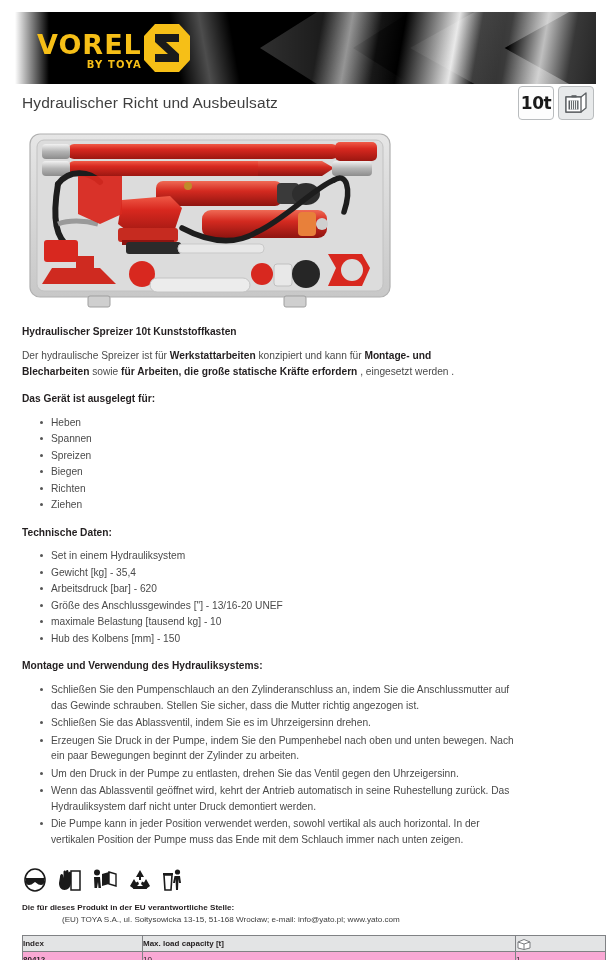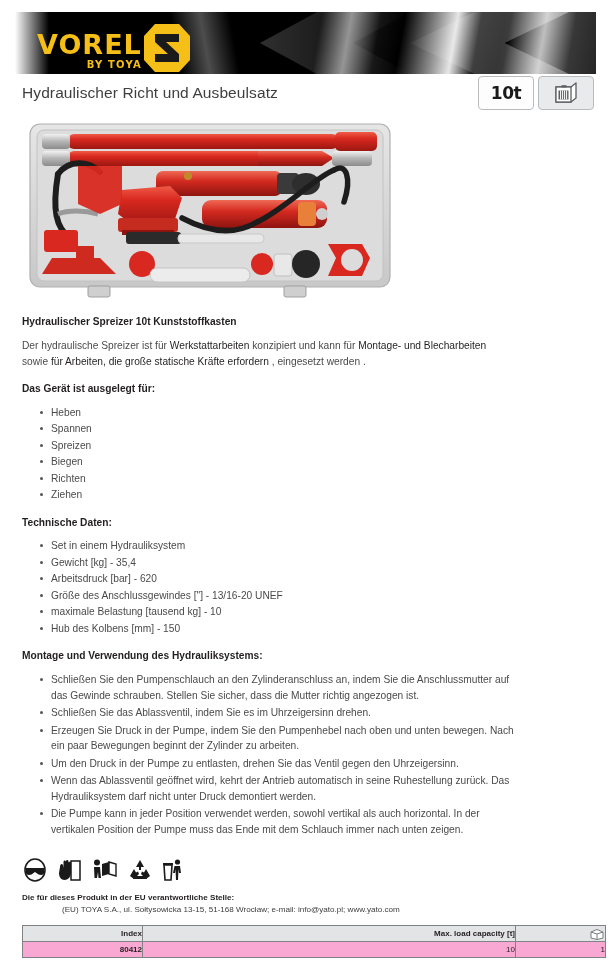--- a/index.html
+++ b/index.html
@@ -18,21 +18,21 @@
     position: relative;
     width: 611px;
     height: 960px;
     box-sizing: border-box;
     padding: 0 15px;
   }
 
   
   .banner {
     position: relative;
-    height: 62px;
+    height: 72px;
     margin-top: 12px;
     background: #000000;
     overflow: hidden;
   }
   .banner-metal {
     position: absolute;
     inset: 0;
     background:
       linear-gradient(100deg, rgba(255,255,255,0) 52%, rgba(255,255,255,0.55) 57%, rgba(255,255,255,0.05) 62%, rgba(255,255,255,0) 66%),
       linear-gradient(100deg, rgba(255,255,255,0) 66%, rgba(200,200,200,0.75) 72%, rgba(255,255,255,0.9) 75%, rgba(120,120,120,0.2) 79%, rgba(255,255,255,0) 83%),
@@ -110,21 +110,21 @@
     white-space: nowrap;
   }
   .badges {
     position: absolute;
     right: 2px;
     top: 2px;
     display: flex;
     gap: 4px;
   }
   .badge {
-    width: 56px;
+    width: 36px;
     height: 34px;
     border: 1px solid #b9bcbe;
     border-radius: 4px;
     background: #fdfdfd;
     display: flex;
     align-items: center;
     justify-content: center;
     box-sizing: border-box;
   }
   .badge.grey { background: #e8eaeb; }
@@ -158,21 +158,21 @@
     margin: 0 0 9px 0;
     line-height: 1.35;
   }
   .para {
     font-size: 10.2px;
     color: #4a4a4a;
     line-height: 1.62;
     margin: 0 0 11px 0;
     max-width: 470px;
   }
-  .para b { color: #231f20; font-weight: 400; }
+  .para b { color: #231f20; font-weight: 700; }
   .section-gap { margin-top: 13px; }
   ul.bullets {
     margin: 0 0 11px 0;
     padding-left: 29px;
     list-style: none;
   }
   ul.bullets li {
     font-size: 10.2px;
     color: #4a4a4a;
     line-height: 1.52;
@@ -223,21 +223,21 @@
 
   
   table.spec {
     margin: 9px 7px 0 7px;
     width: 583px;
     border-collapse: collapse;
     table-layout: fixed;
   }
   table.spec th, table.spec td {
     border: 1px solid #808285;
-    text-align: right;
+    text-align: left;
     font-size: 8px;
     height: 15px;
     padding: 0;
   }
   table.spec th {
     background: #e3e4e5;
     font-weight: 700;
     color: #231f20;
   }
   table.spec td {

